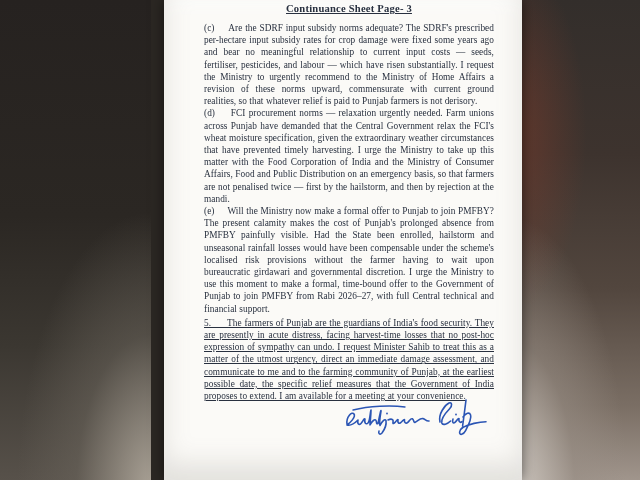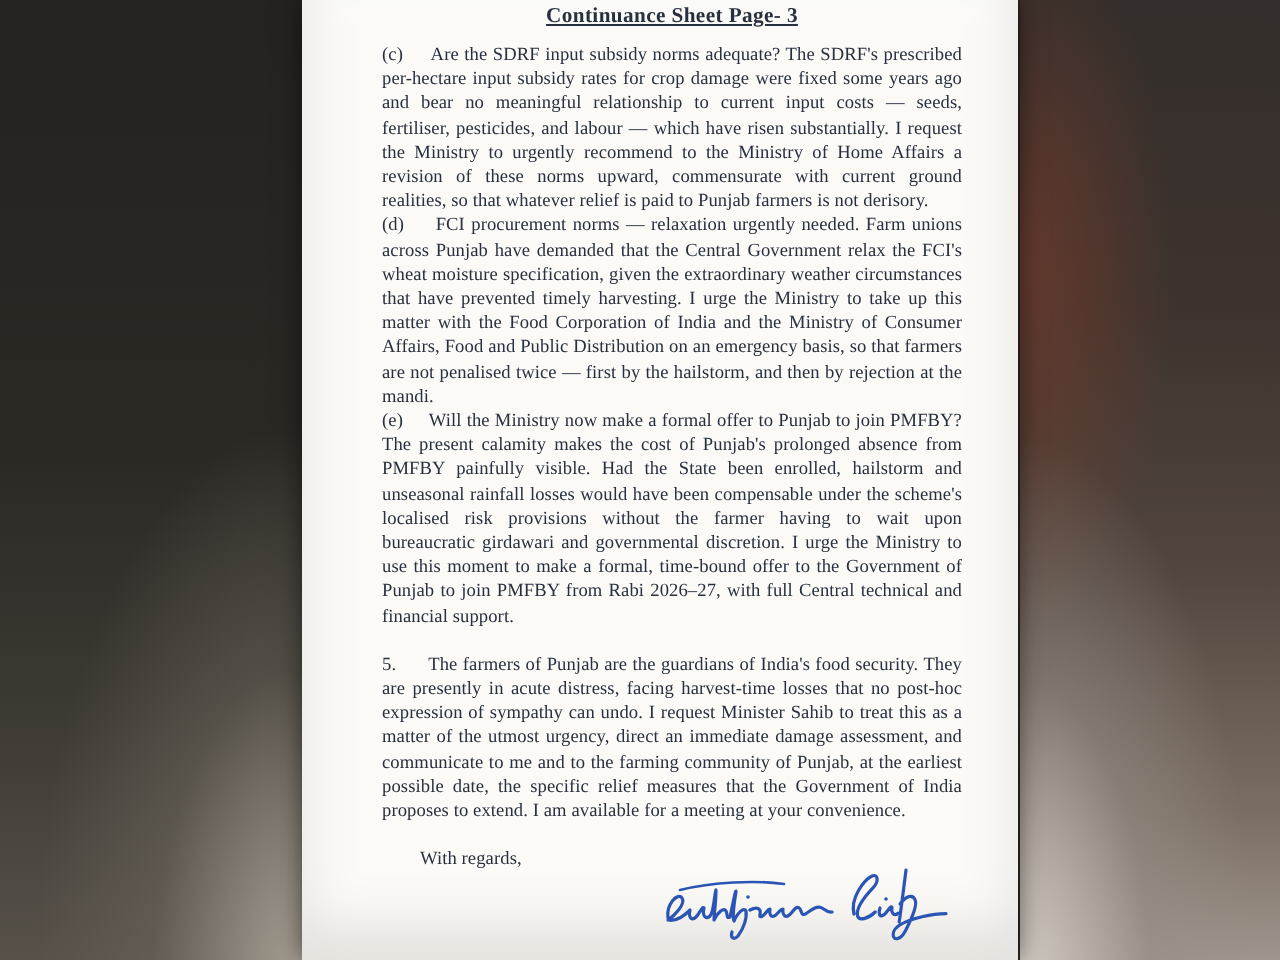--- a/index.html
+++ b/index.html
@@ -15,40 +15,40 @@
       linear-gradient(to bottom, #262220 0%, #2b2723 45%, #3b3731 72%, #57514a 100%);
   }
   .backdrop-right {
     right:0; width:130px;
     background:
       radial-gradient(125% 80% at 0% 103%, rgba(214,208,201,0.95) 0%, rgba(152,142,133,0.55) 40%, rgba(0,0,0,0) 72%),
       radial-gradient(95% 60% at 0% 28%, rgba(128,62,46,0.6) 0%, rgba(0,0,0,0) 62%),
       linear-gradient(to bottom, #332e2b 0%, #3d332e 32%, #52463e 60%, #7b6f65 85%, #a0958c 100%);
   }
   .sheet {
-    position:absolute; left:151px; top:0; width:358px; height:480px;
+    position:absolute; left:164px; top:0; width:358px; height:480px;
     background:#fbfaf7;
     box-shadow: 0 0 12px rgba(0,0,0,0.55),
       inset 0 -16px 26px rgba(142,136,128,0.22),
       inset 0 8px 16px rgba(255,255,255,0.5);
   }
   .sheet-inner {
     position:absolute; left:40px; right:28px; top:3px;
     color:var(--ink, #28303f);
   }
   .doc-title {
     margin:0; text-align:center; font-weight:bold; font-size:10.6px;
     text-decoration:underline; letter-spacing:0.2px; color:var(--ink, #28303f);
   }
   .letter-body { margin-top:8px; }
   .letter-body p {
     margin:0; font-size:9.3px; line-height:12.2px; text-align:justify;
     letter-spacing:0.05px;
   }
-  .letter-body p.p-gap { margin-top:12px; }
+  .letter-body p.p-gap { margin-top:2px;text-decoration:underline; }
   .regards { margin:12px 0 0 19px !important; text-align:left !important; }
   .closing-block {
     width:152px; margin:0 4px 0 auto; text-align:center; padding-top:2px;
   }
   .sincerely { margin:0; font-size:9.4px; }
   .signature-wrap { margin:-7px auto -13px; width:150px; }
   .signature-wrap svg { display:block; }
 </style>
 </head>
 <body>
@@ -61,21 +61,20 @@
   <div class="sheet">
     <div class="sheet-inner">
 
       <h1 class="doc-title">Continuance Sheet Page- 3</h1>
 
       <div class="letter-body">
         <p>(c)&nbsp;&nbsp;&nbsp;&nbsp;&nbsp;Are the SDRF input subsidy norms adequate? The SDRF's prescribed per-hectare input subsidy rates for crop damage were fixed some years ago and bear no meaningful relationship to current input costs — seeds, fertiliser, pesticides, and labour — which have risen substantially. I request the Ministry to urgently recommend to the Ministry of Home Affairs a revision of these norms upward, commensurate with current ground realities, so that whatever relief is paid to Punjab farmers is not derisory.</p>
         <p>(d)&nbsp;&nbsp;&nbsp;&nbsp;&nbsp;FCI procurement norms — relaxation urgently needed. Farm unions across Punjab have demanded that the Central Government relax the FCI's wheat moisture specification, given the extraordinary weather circumstances that have prevented timely harvesting. I urge the Ministry to take up this matter with the Food Corporation of India and the Ministry of Consumer Affairs, Food and Public Distribution on an emergency basis, so that farmers are not penalised twice — first by the hailstorm, and then by rejection at the mandi.</p>
         <p>(e)&nbsp;&nbsp;&nbsp;&nbsp;&nbsp;Will the Ministry now make a formal offer to Punjab to join PMFBY? The present calamity makes the cost of Punjab's prolonged absence from PMFBY painfully visible. Had the State been enrolled, hailstorm and unseasonal rainfall losses would have been compensable under the scheme's localised risk provisions without the farmer having to wait upon bureaucratic girdawari and governmental discretion. I urge the Ministry to use this moment to make a formal, time-bound offer to the Government of Punjab to join PMFBY from Rabi 2026–27, with full Central technical and financial support.</p>
         <p class="p-gap">5.&nbsp;&nbsp;&nbsp;&nbsp;&nbsp;&nbsp;The farmers of Punjab are the guardians of India's food security. They are presently in acute distress, facing harvest-time losses that no post-hoc expression of sympathy can undo. I request Minister Sahib to treat this as a matter of the utmost urgency, direct an immediate damage assessment, and communicate to me and to the farming community of Punjab, at the earliest possible date, the specific relief measures that the Government of India proposes to extend. I am available for a meeting at your convenience.</p>
-        <p class="regards">With regards,</p>
       </div>
 
       <div class="closing-block">
 
         <div class="signature-wrap">
           <svg width="150" height="42" viewBox="0 0 150 42" fill="none" stroke="var(--sig,#2b55b4)" stroke-width="1.6" stroke-linecap="round" stroke-linejoin="round">
 
             <path d="M14,13 C30,9 52,8 66,10" stroke-width="1.3"></path>
 
             <path d="M8,27 C7,20 13,14 15,17 C17,20 11,26 8,28 C12,29 16,26 19,23

